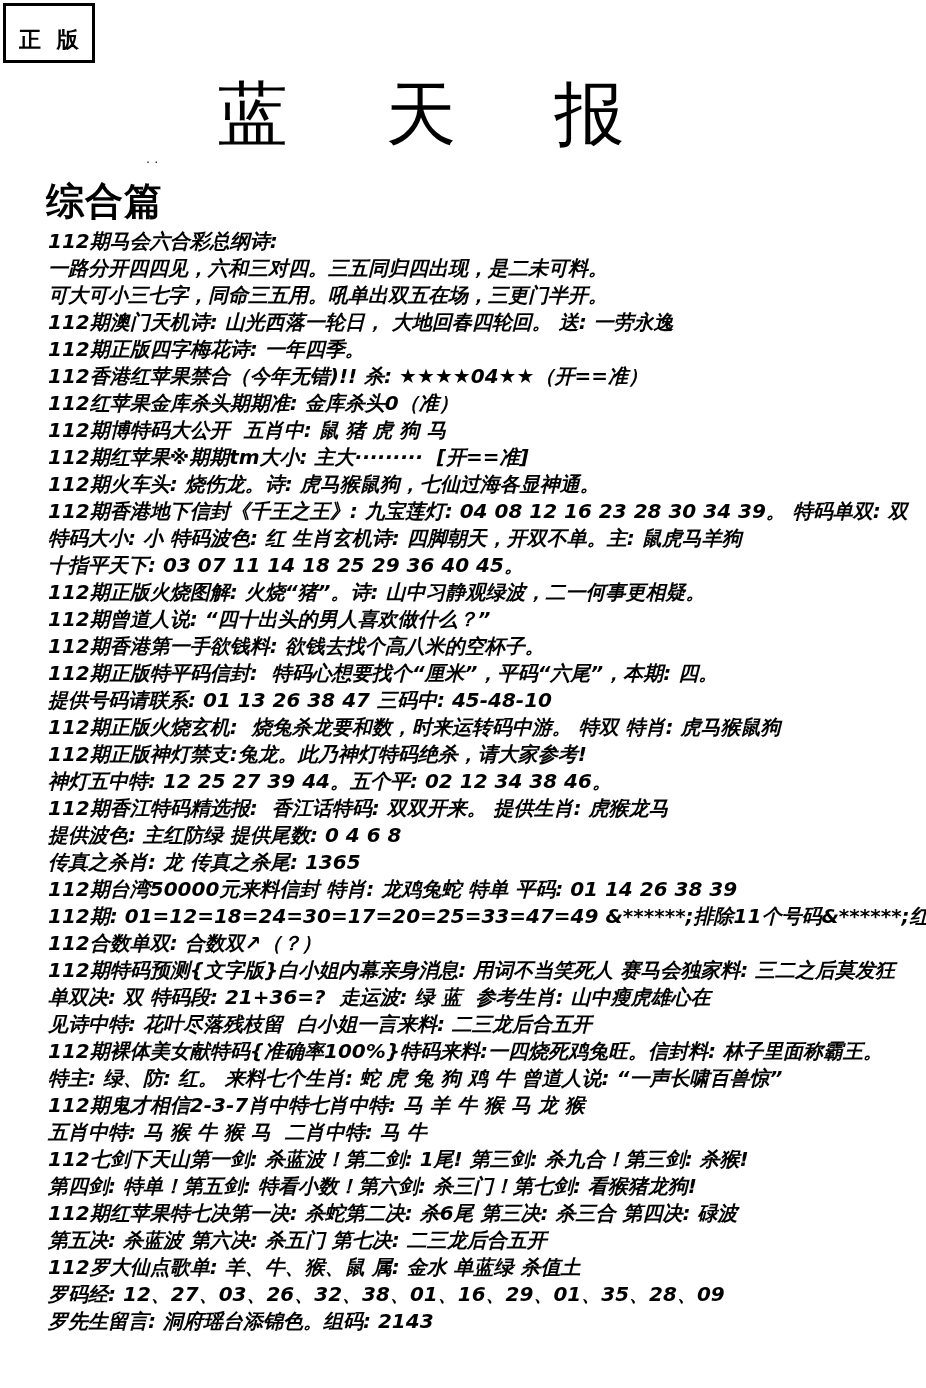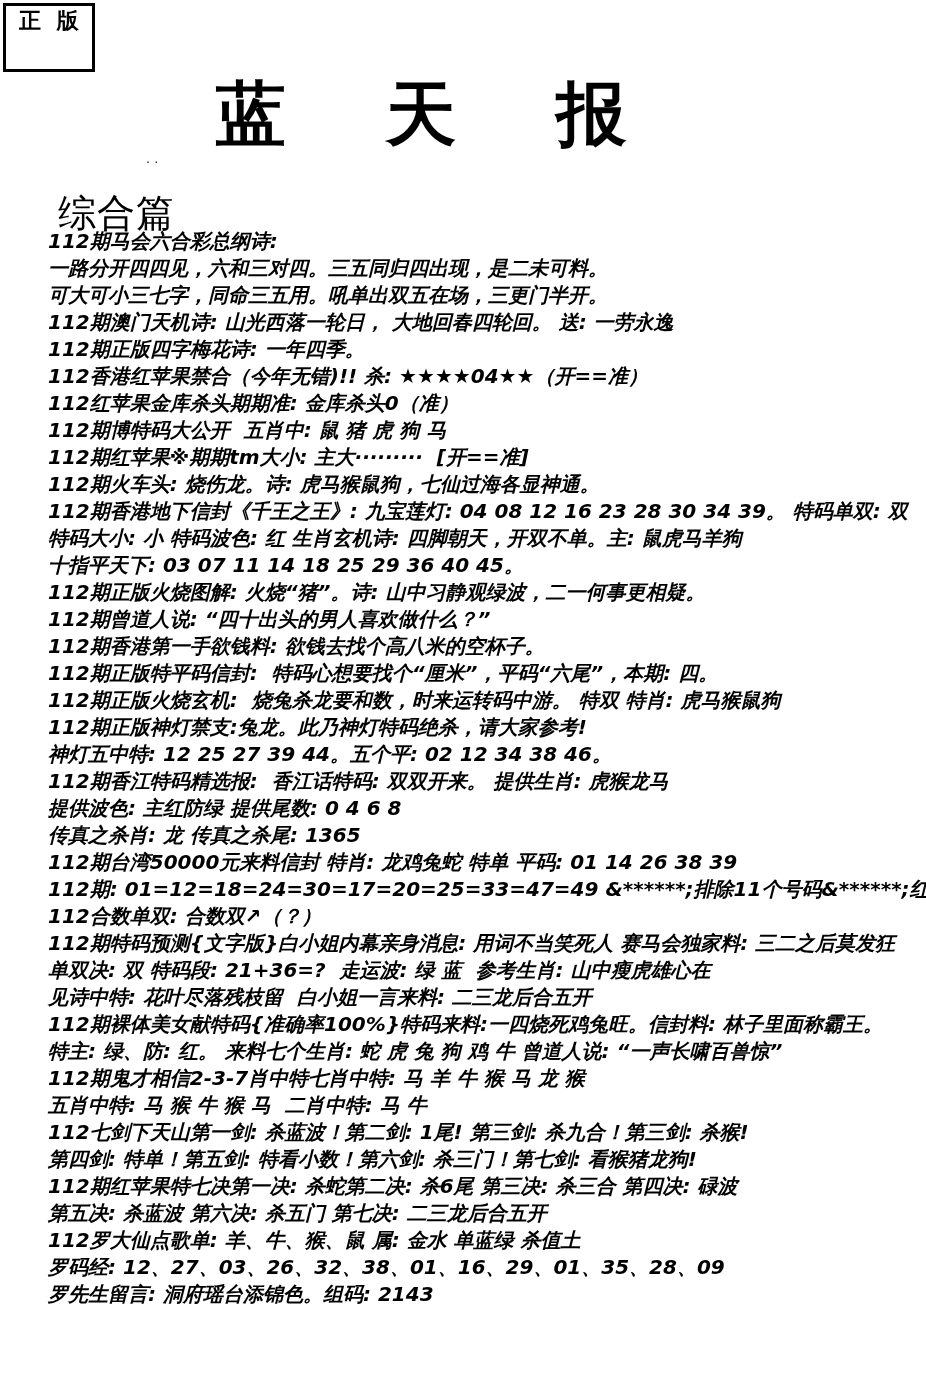--- a/index.html
+++ b/index.html
@@ -15,62 +15,62 @@
     background: #ffffff;
     color: #000000;
     font-family: "DejaVu Sans", "Liberation Sans", sans-serif;
     overflow: hidden;
   }
   .badge {
     position: absolute;
     top: 3px;
     left: 3px;
     width: 92px;
-    height: 69px;
+    height: 60px;
     border: 3px solid #000000;
     box-sizing: border-box;
     display: flex;
-    align-items: flex-start;
+    align-items: flex-end;
     padding: 0 0 5px 13px;
   }
   .badge span {
     font-size: 22px;
     font-weight: 700;
     letter-spacing: 4px;
     white-space: pre;
   }
   .title {
     position: absolute;
     top: 68px;
     left: 0;
     width: 880px;
     margin: 0;
     text-align: center;
     font-family: "DejaVu Serif", "Liberation Serif", serif;
     font-size: 70px;
     line-height: 92px;
-    font-weight: 700;
+    font-weight: 400;
     letter-spacing: 38px;
     white-space: pre;
   }
   .stray-mark {
     position: absolute;
     top: 155px;
     left: 146px;
     font-size: 13px;
     letter-spacing: 4px;
     color: #222222;
   }
   .section-heading {
     position: absolute;
     top: 176px;
     left: 46px;
-    margin: 12px;
+    margin: 0;
     font-size: 38px;
-    font-weight: 400;
+    font-weight: 700;
     letter-spacing: 1px;
   }
   .body-lines {
     position: absolute;
     top: 228px;
     left: 48px;
     width: 874px;
   }
   .ln {
     height: 27px;
@@ -108,20 +108,21 @@
     <div class="ln">112期博特码大公开  五肖中: 鼠 猪 虎 狗 马</div>
     <div class="ln">112期红苹果※期期tm大小: 主大·········  [开==准]</div>
     <div class="ln">112期火车头: 烧伤龙。诗: 虎马猴鼠狗，七仙过海各显神通。</div>
     <div class="ln">112期香港地下信封《千王之王》: 九宝莲灯: 04 08 12 16 23 28 30 34 39。 特码单双: 双</div>
     <div class="ln">特码大小: 小 特码波色: 红 生肖玄机诗: 四脚朝天，开双不单。主: 鼠虎马羊狗</div>
     <div class="ln">十指平天下: 03 07 11 14 18 25 29 36 40 45。</div>
     <div class="ln">112期正版火烧图解: 火烧“猪”。诗: 山中习静观绿波，二一何事更相疑。</div>
     <div class="ln">112期曾道人说: “四十出头的男人喜欢做什么？”</div>
     <div class="ln">112期香港第一手欲钱料: 欲钱去找个高八米的空杯子。</div>
     <div class="ln">112期正版特平码信封:  特码心想要找个“厘米”，平码“六尾”，本期: 四。</div>
+    <div class="ln">提供号码请联系: 01 13 26 38 47 三码中: 45-48-10</div>
     <div class="ln">112期正版火烧玄机:  烧兔杀龙要和数，时来运转码中游。 特双 特肖: 虎马猴鼠狗</div>
     <div class="ln">112期正版神灯禁支:兔龙。此乃神灯特码绝杀，请大家参考!</div>
     <div class="ln">神灯五中特: 12 25 27 39 44。五个平: 02 12 34 38 46。</div>
     <div class="ln">112期香江特码精选报:  香江话特码: 双双开来。 提供生肖: 虎猴龙马</div>
     <div class="ln">提供波色: 主红防绿 提供尾数: 0 4 6 8</div>
     <div class="ln">传真之杀肖: 龙 传真之杀尾: 1365</div>
     <div class="ln">112期台湾50000元来料信封 特肖: 龙鸡兔蛇 特单 平码: 01 14 26 38 39</div>
     <div class="ln">112期: 01=12=18=24=30=17=20=25=33=47=49 &amp;******;排除11个号码&amp;******;红，蓝</div>
     <div class="ln">112合数单双: 合数双↗（？）</div>
     <div class="ln">112期特码预测{文字版}白小姐内幕亲身消息: 用词不当笑死人 赛马会独家料: 三二之后莫发狂</div>

